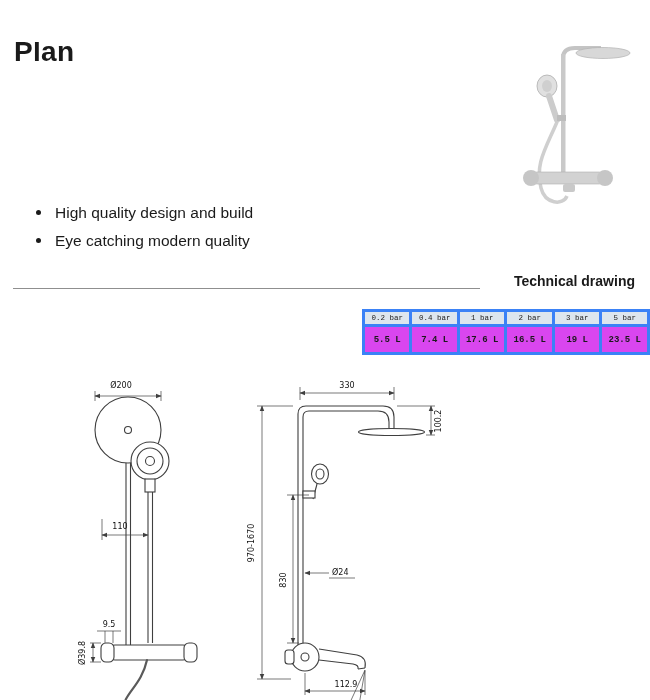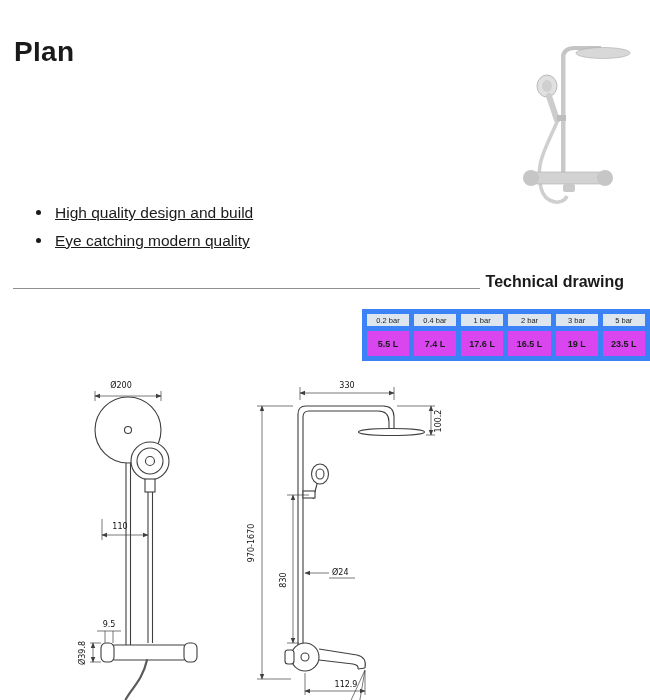--- a/index.html
+++ b/index.html
@@ -3,28 +3,28 @@
 <meta charset="utf-8">
 <style>
   html,body{margin:0;padding:0;background:#ffffff;}
   #page{
     position:relative;width:650px;height:700px;background:#ffffff;
     font-family:"Liberation Sans",sans-serif;color:#1a1a1a;overflow:hidden;margin-top:42px;
   }
   .title{position:absolute;left:14px;top:-6px;font-size:28px;font-weight:800;letter-spacing:.3px;}
   .code{position:absolute;left:14px;top:56px;font-size:21px;font-weight:800;}
   .desc{position:absolute;left:14px;top:84px;width:410px;font-size:15.5px;font-weight:700;line-height:1.55;}
-  .features{position:absolute;left:36px;top:162px;margin:0;padding:0;list-style:none;font-size:15.5px;text-decoration:underline;}
+  .features{position:absolute;left:36px;top:162px;margin:0;padding:0;list-style:none;font-size:15.5px;}
   .features li{display:flex;align-items:baseline;gap:14px;margin:0 0 10px 0;}
   .features .dot{width:5px;height:5px;border-radius:50%;background:#1a1a1a;flex:0 0 auto;position:relative;top:-3px;}
   .rule{position:absolute;left:13px;top:246px;width:467px;height:1px;background:#8f8f8f;}
-  .tech-label{position:absolute;right:26px;top:231px;font-size:16px;font-weight:700;}
+  .tech-label{position:absolute;right:15px;top:231px;font-size:14px;font-weight:700;}
   table.flow{position:absolute;left:362px;top:267px;border-collapse:collapse;}
-  table.flow td{border:5px solid #3b82f6;text-align:center;vertical-align:middle;
-    font-family:Liberation Sans, sans-serif;padding:0;}
+  table.flow td{border:3px solid #3b82f6;text-align:center;vertical-align:middle;
+    font-family:Liberation Mono, monospace;padding:0;}
   table.flow tr.hdr td{background:#dde6ee;font-size:7.5px;height:12px;width:45px;color:#222;}
   table.flow tr.val td{font-size:9px;font-weight:700;height:25px;background:#d946ef;}
   .photo{position:absolute;right:18px;top:0;}
   .drawing{position:absolute;}
   .draw{stroke:#3f3f3f;stroke-width:1.1;fill:none;}
   .whitep{stroke:#3f3f3f;stroke-width:1.1;fill:#ffffff;}
   .thin{stroke:#3f3f3f;stroke-width:.7;fill:none;}
   .hose{stroke:#5a5a5a;stroke-width:2.2;fill:none;stroke-linecap:round;}
   .dimtext{font-size:8px;fill:#111;font-family:"DejaVu Sans",sans-serif;}
 </style>

